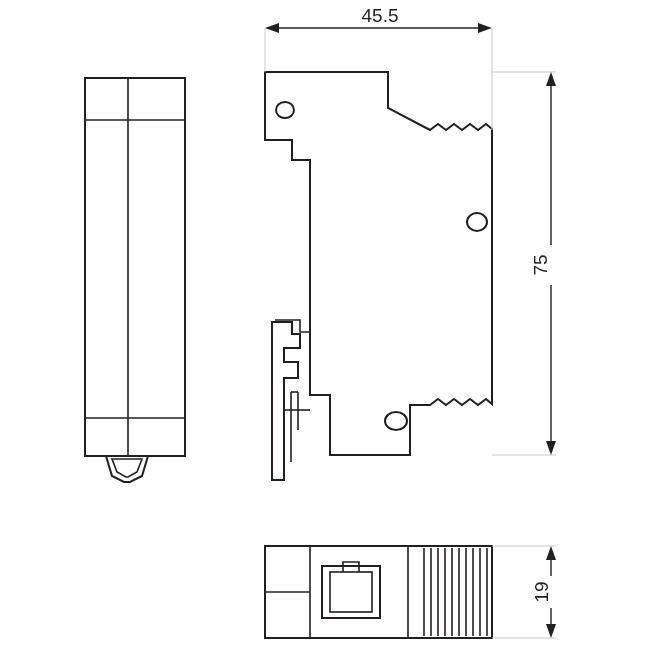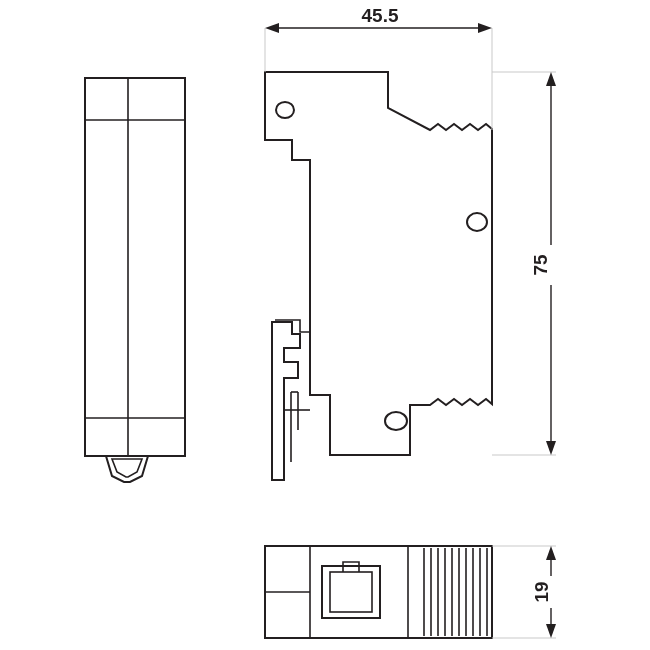--- a/index.html
+++ b/index.html
@@ -10,21 +10,20 @@
   body {
     width: 650px;
     height: 650px;
     font-family: "Liberation Sans", sans-serif;
     overflow: hidden;
   }
   #drawing-root {
     position: relative;
     width: 650px;
     height: 470px;
-    font-weight: bold;
   }
   svg.technical-drawing {
     display: block;
     width: 650px;
     height: 650px;
   }
   .outline {
     fill: #ffffff;
     stroke: #231f20;
     stroke-width: 2;

